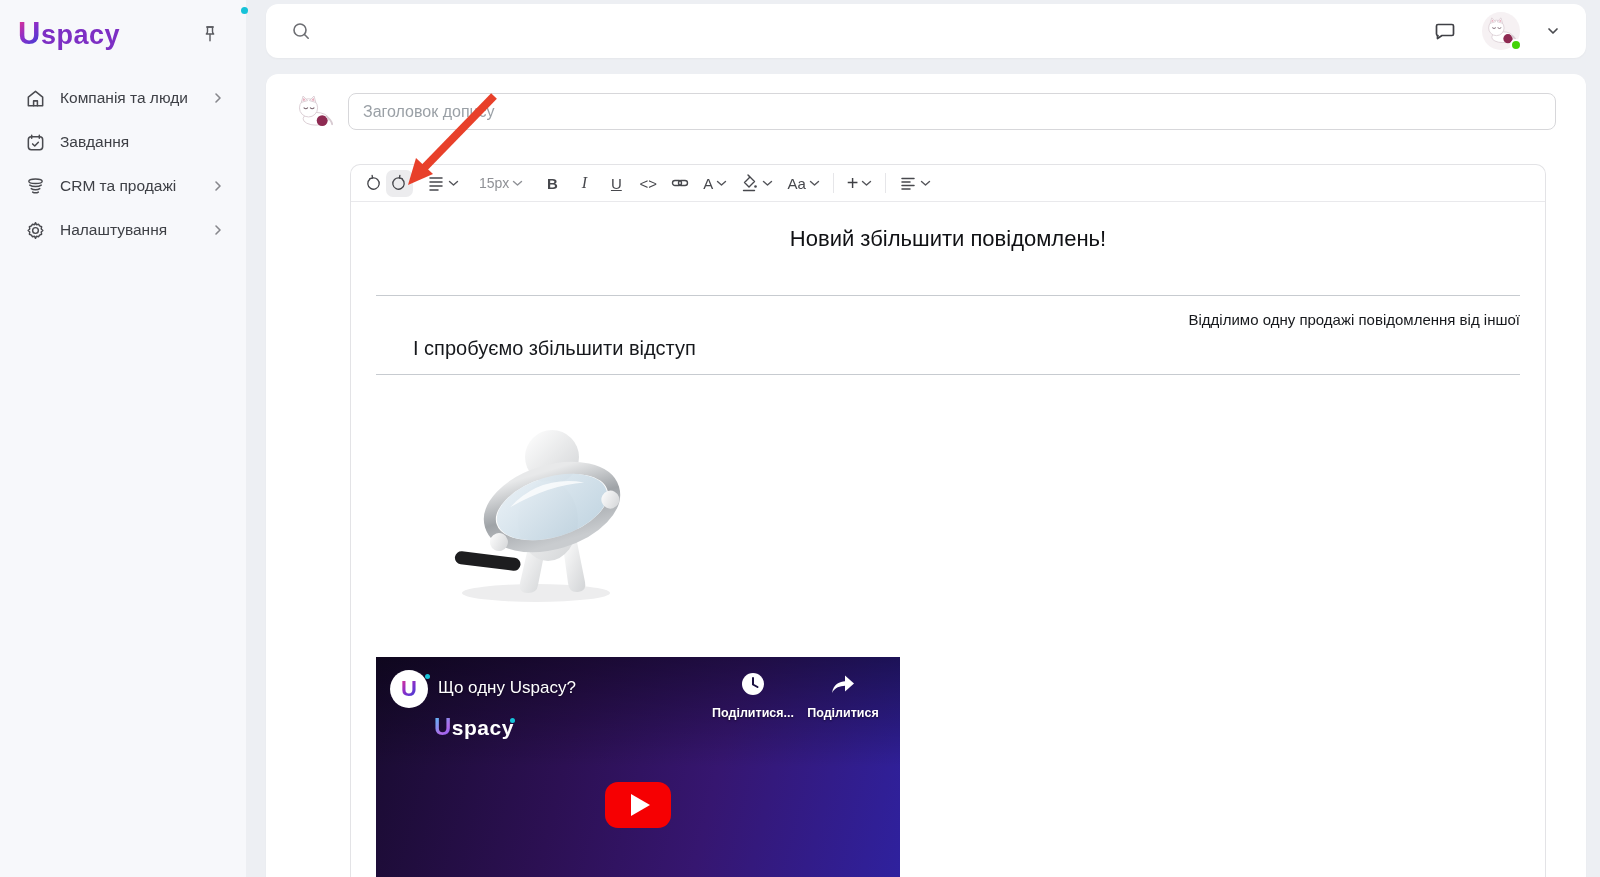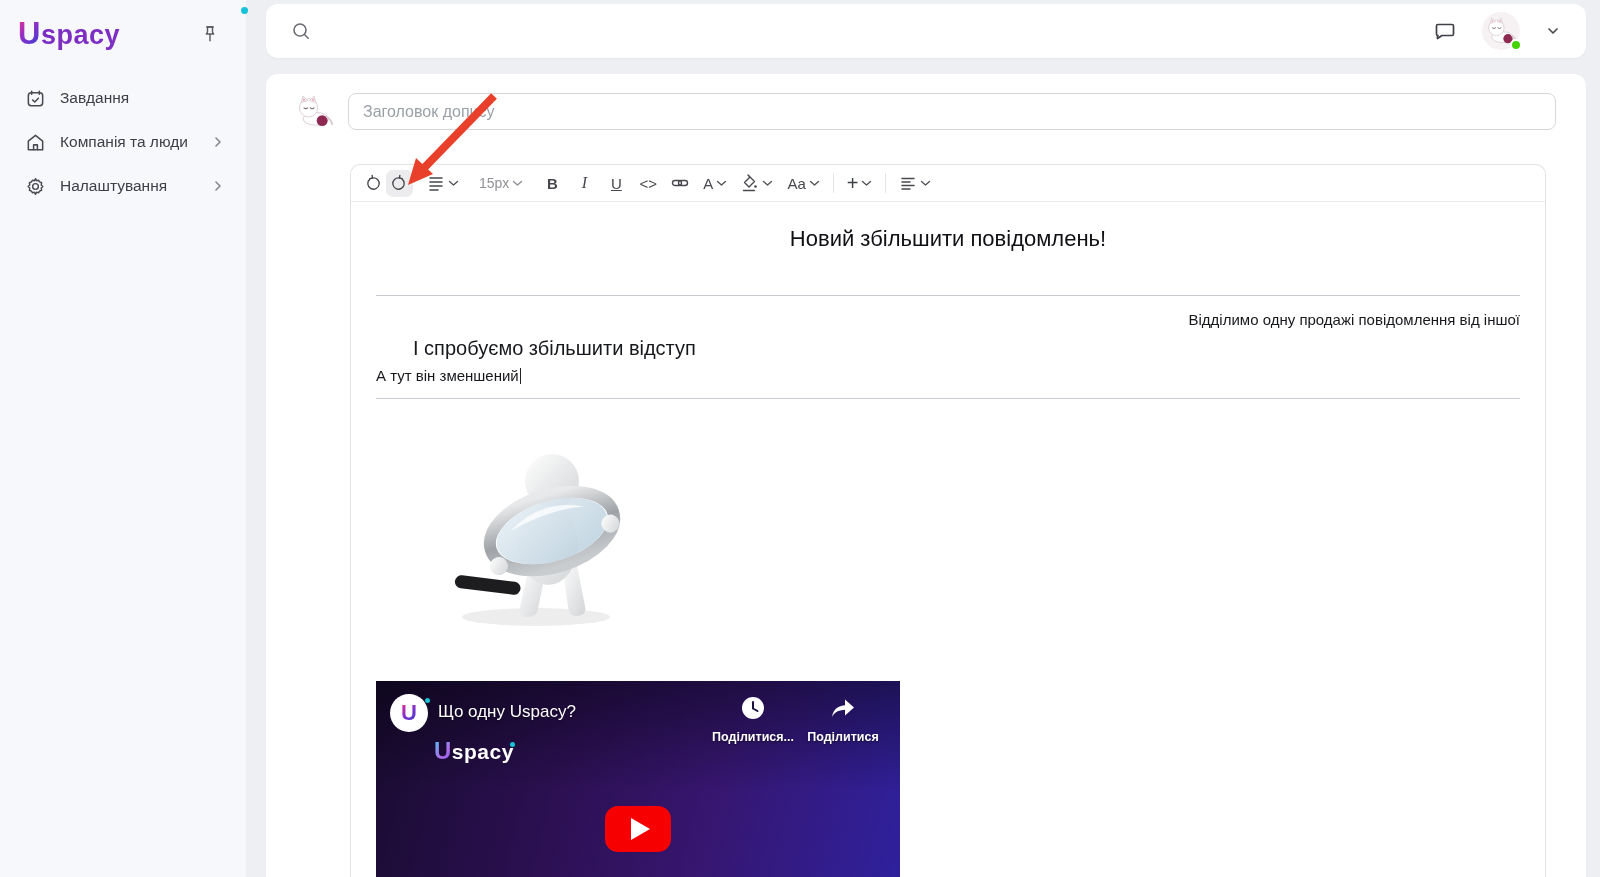--- a/index.html
+++ b/index.html
@@ -95,42 +95,56 @@
         <svg width="20" height="20" viewBox="0 0 24 24" fill="none" stroke="#5a5b60" stroke-width="1.7" stroke-linejoin="round">
           <path d="M9 3.5h6v5.5c0 1.2.5 2.2 1.4 3H7.6C8.5 11.2 9 10.2 9 9z"></path>
           <path d="M8 3.5h8M12 12.5V20" stroke-linecap="round"></path>
         </svg>
       </div>
     </div>
     <nav class="nav">
 
       <div class="nav-item">
         <span class="nav-icon">
+          <svg width="21" height="21" viewBox="0 0 22 22" fill="none" stroke="#4a4b50" stroke-width="1.6" stroke-linejoin="round">
+              <path d="M3.5 9.5 11 3.5l7.5 6V18.5h-15z"></path>
+              <path d="M9 18.5v-5h4v5" stroke-linecap="round"></path>
+            </svg>
+        </span>
+        <span class="nav-label">Компанія та люди</span>
+        <svg class="nav-chev" viewBox="0 0 16 16" fill="none" stroke="currentColor" stroke-width="1.6" stroke-linecap="round" stroke-linejoin="round">
+            <path d="M6 4l4 4-4 4"></path>
+          </svg>
+      </div>
+
+      <div class="nav-item">
+        <span class="nav-icon">
           <svg width="21" height="21" viewBox="0 0 22 22" fill="none" stroke="#4a4b50" stroke-width="1.6" stroke-linecap="round" stroke-linejoin="round">
               <rect x="3.5" y="5" width="15" height="13.5" rx="3"></rect>
               <path d="M7 3.5v3M15 3.5v3"></path>
               <path d="M8 12.5l2.2 2.2 3.8-4"></path>
             </svg>
         </span>
         <span class="nav-label">Завдання</span>
       </div>
 
       <div class="nav-item">
         <span class="nav-icon">
-          <svg width="21" height="21" viewBox="0 0 22 22" fill="none" stroke="#4a4b50" stroke-width="1.6" stroke-linejoin="round">
-              <path d="M3.5 9.5 11 3.5l7.5 6V18.5h-15z"></path>
-              <path d="M9 18.5v-5h4v5" stroke-linecap="round"></path>
+          <svg width="21" height="21" viewBox="0 0 22 22" fill="none" stroke="#4a4b50" stroke-width="1.5" stroke-linecap="round">
+              <ellipse cx="11" cy="5.5" rx="7" ry="2.4"></ellipse>
+              <path d="M5 9.5c1.4 1 3.5 1.5 6 1.5s4.6-.5 6-1.5"></path>
+              <path d="M6.5 13.2c1.1.8 2.7 1.2 4.5 1.2s3.4-.4 4.5-1.2"></path>
+              <path d="M8 16.8c.8.5 1.8.8 3 .8s2.2-.3 3-.8"></path>
             </svg>
         </span>
-        <span class="nav-label">Компанія та люди</span>
+        <span class="nav-label">CRM та продажі</span>
         <svg class="nav-chev" viewBox="0 0 16 16" fill="none" stroke="currentColor" stroke-width="1.6" stroke-linecap="round" stroke-linejoin="round">
             <path d="M6 4l4 4-4 4"></path>
           </svg>
       </div>
-
 
 
       <div class="nav-item">
         <span class="nav-icon">
           <svg width="21" height="21" viewBox="0 0 22 22" fill="none" stroke="#4a4b50" stroke-width="1.5">
             <circle cx="11" cy="11" r="3"></circle>
             <path stroke-linejoin="round" d="M11 2.8l1 2.1 2.3-.4 1 1.7 2.1.9-.4 2.3 1.7 1.6-1.7 1.6.4 2.3-2.1.9-1 1.7-2.3-.4-1 2.1-1-2.1-2.3.4-1-1.7-2.1-.9.4-2.3L3.3 11 5 9.4l-.4-2.3 2.1-.9 1-1.7 2.3.4z"></path>
           </svg>
         </span>
         <span class="nav-label">Налаштування</span>
@@ -285,21 +299,20 @@
               <path d="M1.5 1.5l4 3.5 4-3.5"></path>
             </svg>
         </div>
       </div>
 
       <div class="editor-content">
         <h1 class="ed-heading">Новий збільшити повідомлень!</h1>
         <hr class="ed-rule">
         <p class="ed-right">Відділимо одну продажі повідомлення від іншої</p>
         <p class="ed-indent">І спробуємо збільшити відступ</p>
-        <p class="ed-reduced"><span>А тут він зменшений</span><span class="text-caret"></span></p>
         <hr class="ed-rule2">
 
         <div class="figure-wrap">
           <svg width="210" height="184" viewBox="0 0 210 184">
             <defs>
               <linearGradient id="bodyG" x1="0" y1="0" x2="1" y2="1">
                 <stop offset="0" stop-color="#ffffff"></stop>
                   <stop offset="1" stop-color="#d2d4d6"></stop>
               </linearGradient>
               <linearGradient id="silverG" x1="0" y1="0" x2="0" y2="1">

